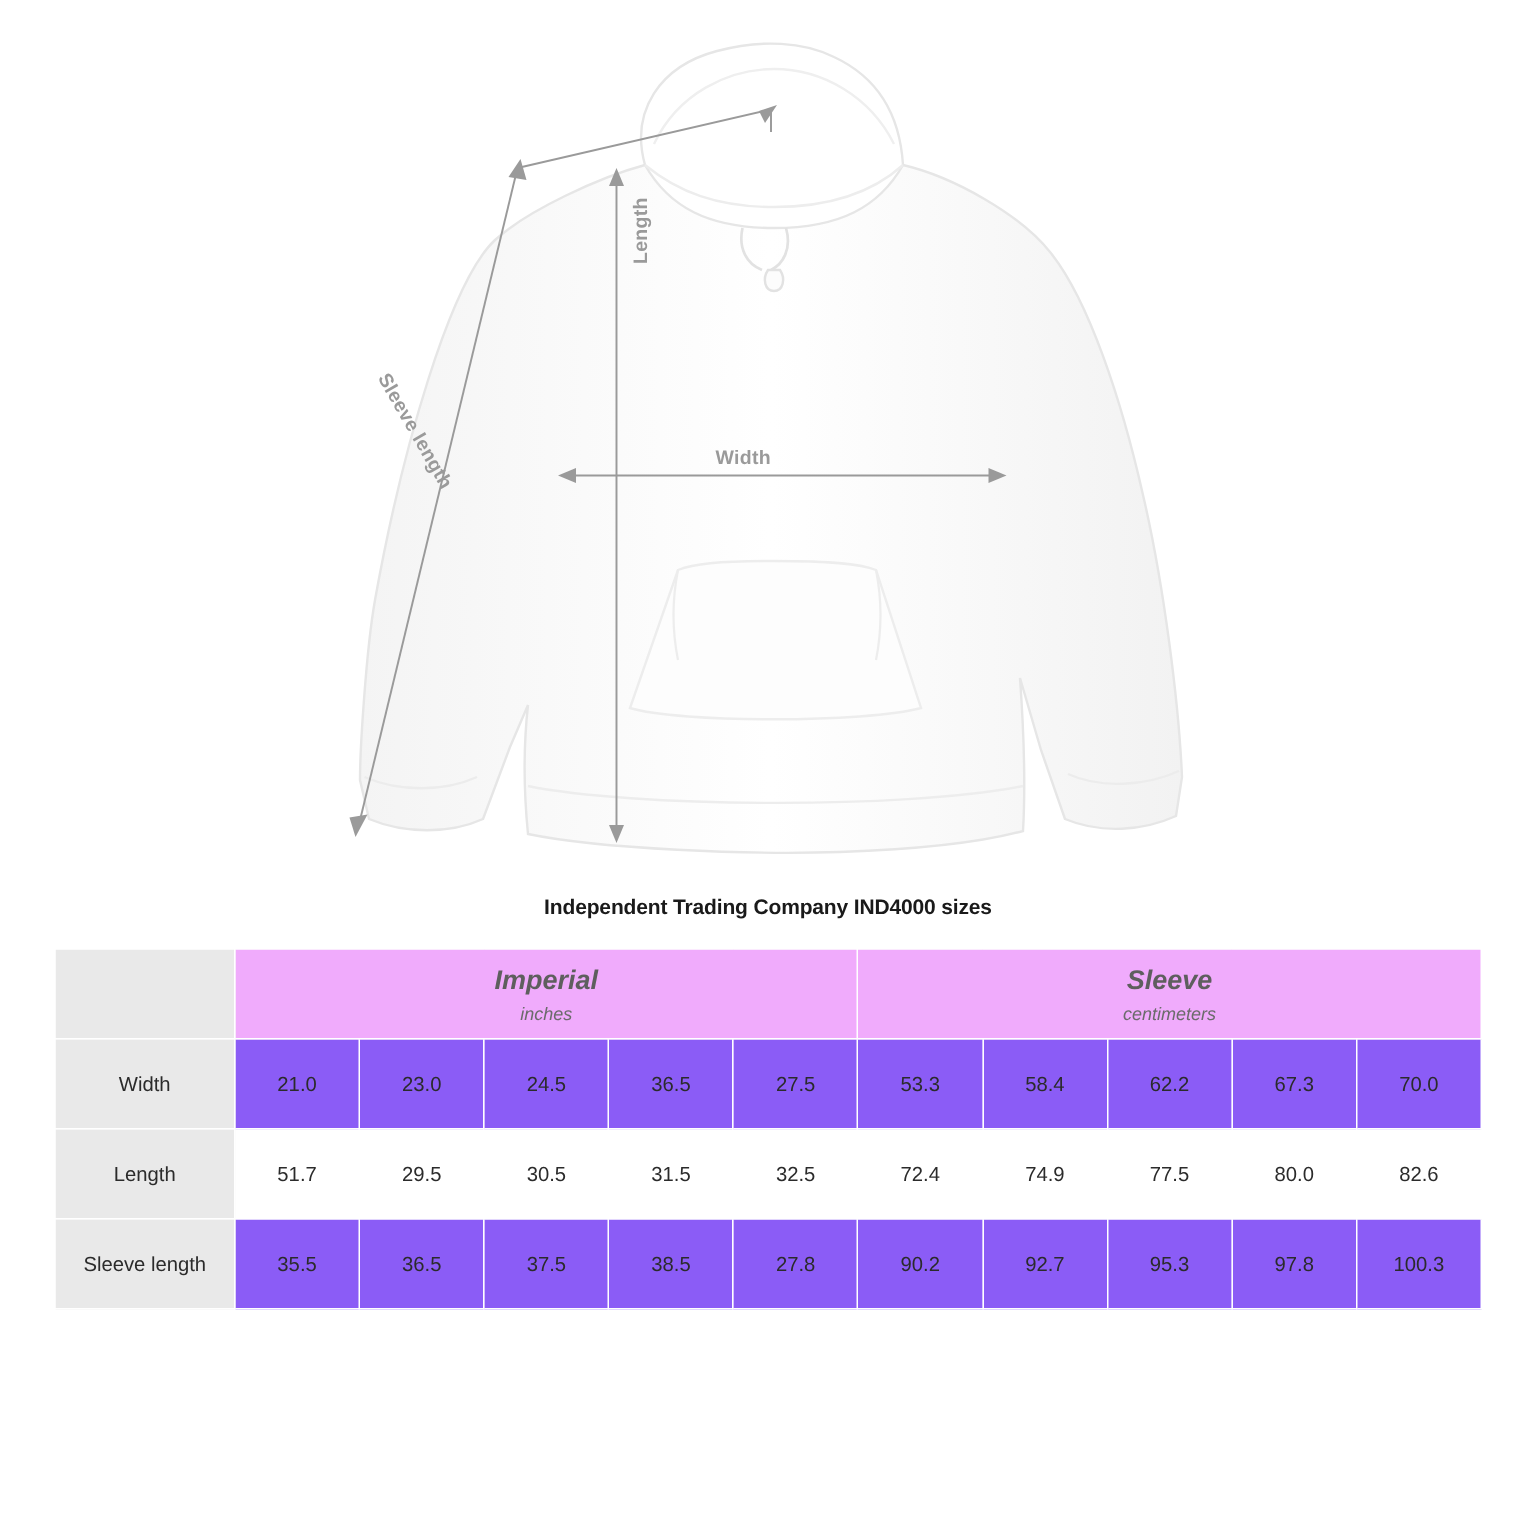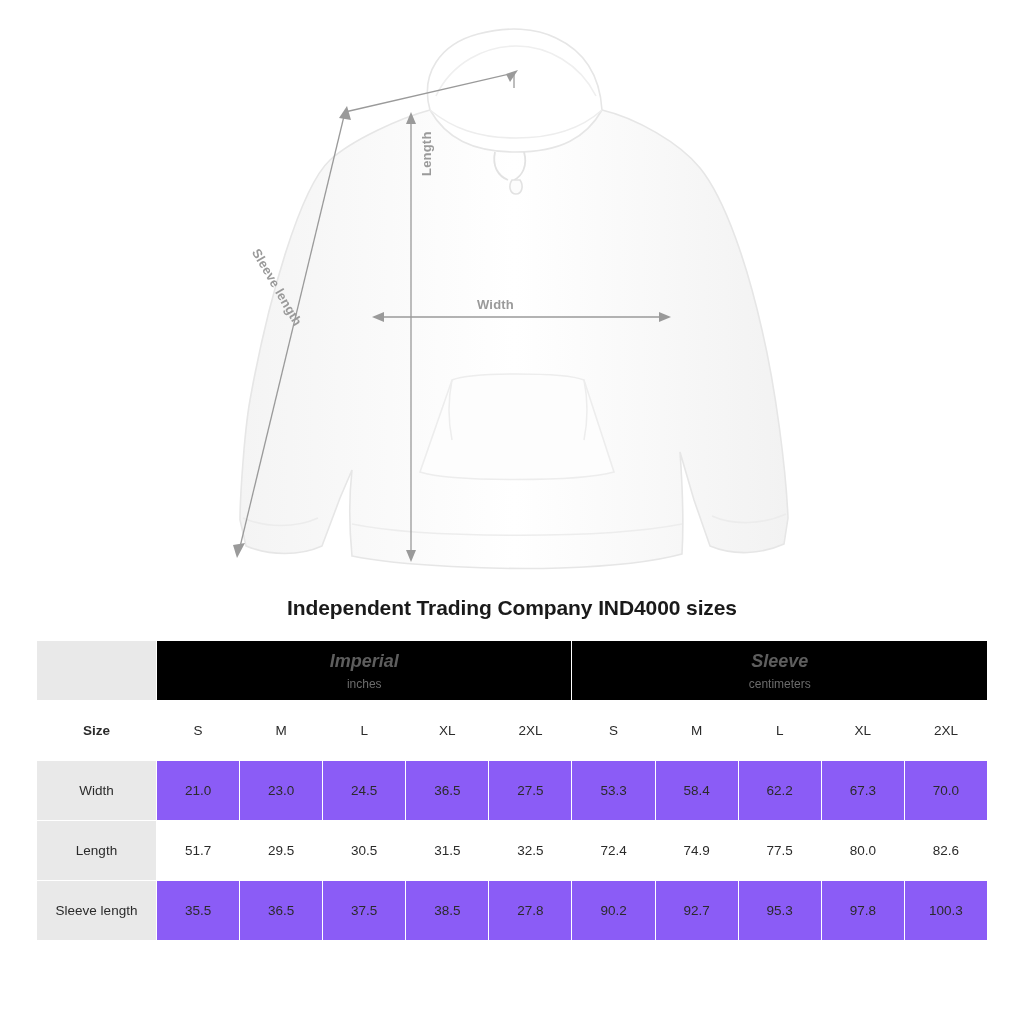--- a/index.html
+++ b/index.html
@@ -51,21 +51,21 @@
     transform: rotate(60deg);
     transform-origin: left top;
   }
 
   
   .headings {
     text-align: center;
     margin-top: 6px;
   }
   .chart-title {
-    font-size: 21px;
+    font-size: 14px;
     font-weight: bold;
     color: #1a1a1a;
     margin: 0;
     letter-spacing: -0.1px;
   }
   .chart-note {
     font-size: 12.5px;
     font-style: italic;
     color: #3d3d3d;
     margin-top: 9px;
@@ -83,33 +83,34 @@
   table.size-table td, table.size-table th {
     border: 1px solid #ffffff;
     text-align: center;
     font-size: 13.5px;
     color: #2b2b2b;
     font-weight: normal;
     padding: 0;
     height: 59px;
   }
   .unit-head {
-    background: #000000;
+    background: #f0abfc;
     height: 88px;
   }
   .unit-head .u-name {
     font-size: 18px;
     font-style: italic;
     font-weight: bold;
     color: #5e5e5e;
     display: block;
     line-height: 1.25;
   }
   .unit-head .u-sub {
     font-size: 12px;
+    font-style: italic;
     color: #6b6b6b;
     display: block;
     margin-top: 4px;
   }
   .corner {
     background: #e9e9e9;
   }
   .row-head {
     background: #e9e9e9;
     font-weight: bold;
@@ -220,33 +221,20 @@
         <td class="unit-head" colspan="5">
           <span class="u-name">Imperial</span>
           <span class="u-sub">inches</span>
         </td>
         <td class="unit-head" colspan="5">
           <span class="u-name">Sleeve</span>
           <span class="u-sub">centimeters</span>
         </td>
       </tr>
 
-      <tr class="sizes-row">
-        <td class="row-head">Size</td>
-        <td class="cell">S</td>
-        <td class="cell">M</td>
-        <td class="cell">L</td>
-        <td class="cell">XL</td>
-        <td class="cell">2XL</td>
-        <td class="cell">S</td>
-        <td class="cell">M</td>
-        <td class="cell">L</td>
-        <td class="cell">XL</td>
-        <td class="cell">2XL</td>
-      </tr>
 
       <tr class="row-even">
         <td class="row-head">Width</td>
         <td class="cell">21.0</td>
         <td class="cell">23.0</td>
         <td class="cell">24.5</td>
         <td class="cell">36.5</td>
         <td class="cell">27.5</td>
         <td class="cell">53.3</td>
         <td class="cell">58.4</td>

